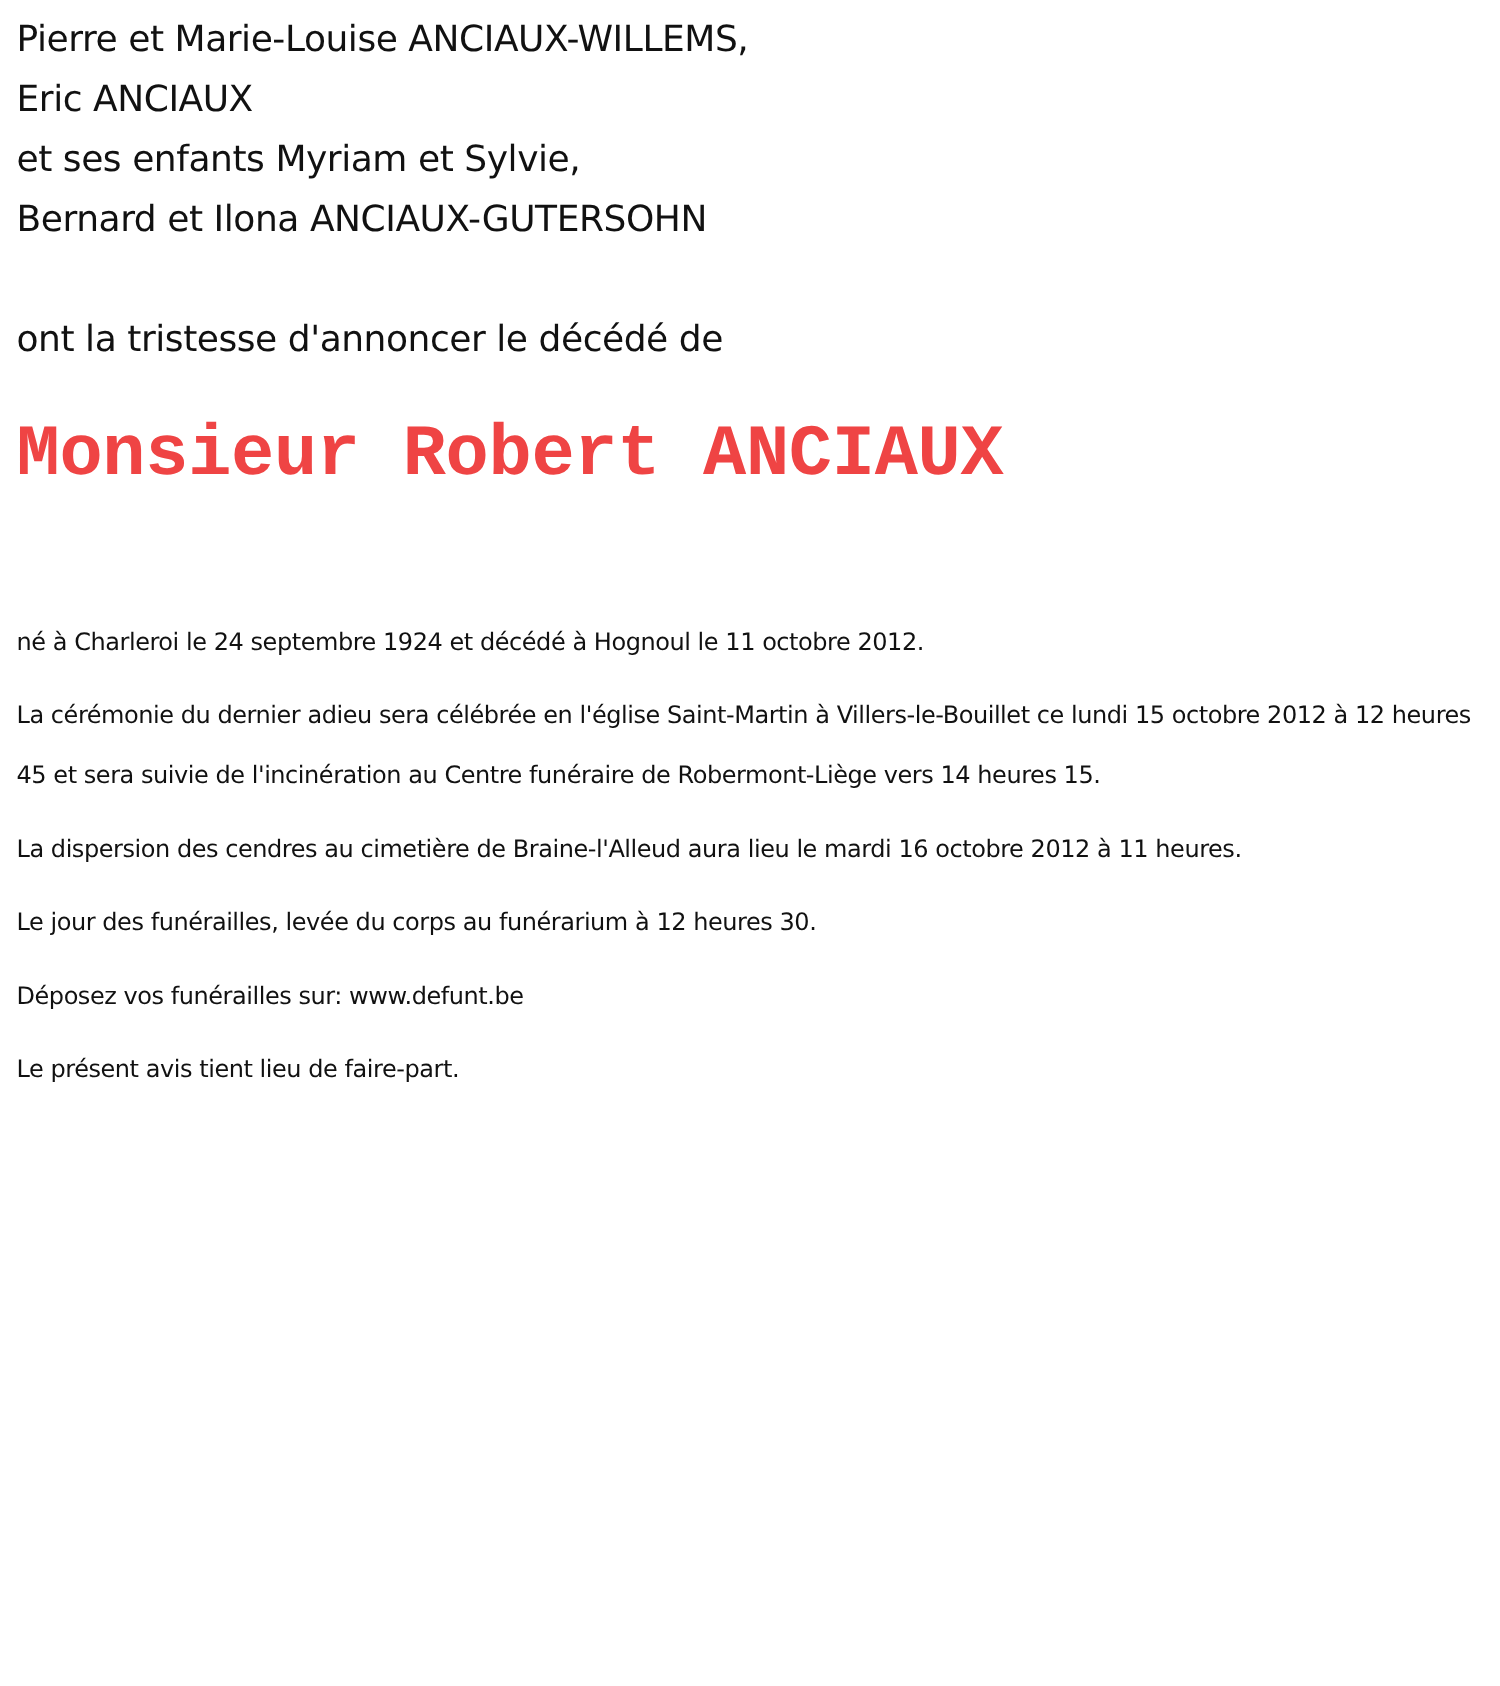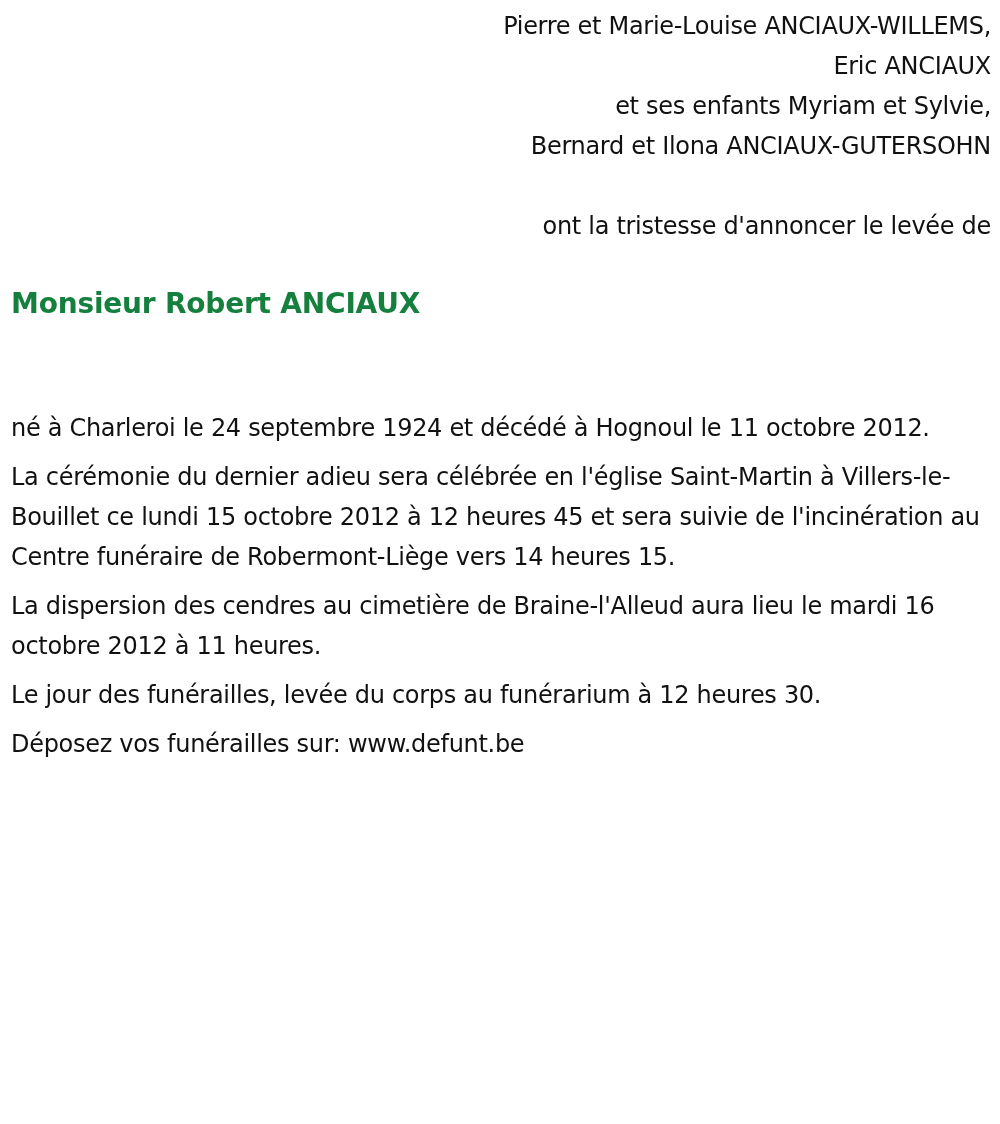--- a/index.html
+++ b/index.html
@@ -17,36 +17,36 @@
     .notice {
       position: relative;
       padding: 6px 0 0 11px;
       width: 980px;
     }
     .line {
       font-size: 24px;
       line-height: 40px;
       letter-spacing: -0.3px;
       white-space: nowrap;
-      text-align: right;
     }
     .para {
-      font-size: 24px;
+      font-size: 16px;
       line-height: 40px;
       letter-spacing: -0.3px;
       margin: 0 0 9px 0;
       width: 985px;
     }
     .heading {
-      font-size: 28px;
+      font-size: 48px;
       font-weight: bold;
       line-height: 44px;
       letter-spacing: -0.2px;
       margin: 0;
-      color: #15803d;
+      color: #ef4444;
+      font-family: Liberation Mono, monospace;
     }
     .gap-a { height: 40px; }
     .gap-b { height: 36px; }
     .gap-c { height: 42px; }
     .gap-d { height: 40px; }
     .gap-e { height: 40px; }
   </style>
 </head>
 <body>
 
@@ -54,35 +54,36 @@
 
   <div>
     <div class="line">Pierre et Marie-Louise ANCIAUX-WILLEMS,</div>
     <div class="line">Eric ANCIAUX</div>
     <div class="line">et ses enfants Myriam et Sylvie,</div>
     <div class="line">Bernard et Ilona ANCIAUX-GUTERSOHN</div>
   </div>
 
   <div class="gap-a"></div>
 
-  <div class="line">ont la tristesse d'annoncer le levée de</div>
+  <div class="line">ont la tristesse d'annoncer le décédé de</div>
 
   <div class="gap-b"></div>
 
   <h1 class="heading">Monsieur Robert ANCIAUX</h1>
 
   <div class="gap-c"></div>
 
 
   <div class="gap-d"></div>
 
   <div>
     <p class="para">né à Charleroi le 24 septembre 1924 et décédé à Hognoul le 11 octobre 2012.</p>
     <p class="para">La cérémonie du dernier adieu sera célébrée en l'église Saint-Martin à Villers-le-Bouillet ce lundi 15 octobre 2012 à 12 heures 45 et sera suivie de l'incinération au Centre funéraire de Robermont-Liège vers 14 heures 15.</p>
     <p class="para">La dispersion des cendres au cimetière de Braine-l'Alleud aura lieu le mardi 16 octobre 2012 à 11 heures.</p>
     <p class="para">Le jour des funérailles, levée du corps au funérarium à 12 heures 30.</p>
     <p class="para">Déposez vos funérailles sur: www.defunt.be</p>
+    <p class="para">Le présent avis tient lieu de faire-part.</p>
   </div>
 
   <div class="gap-e"></div>
 
 
 </div>
 
 </body></html>

